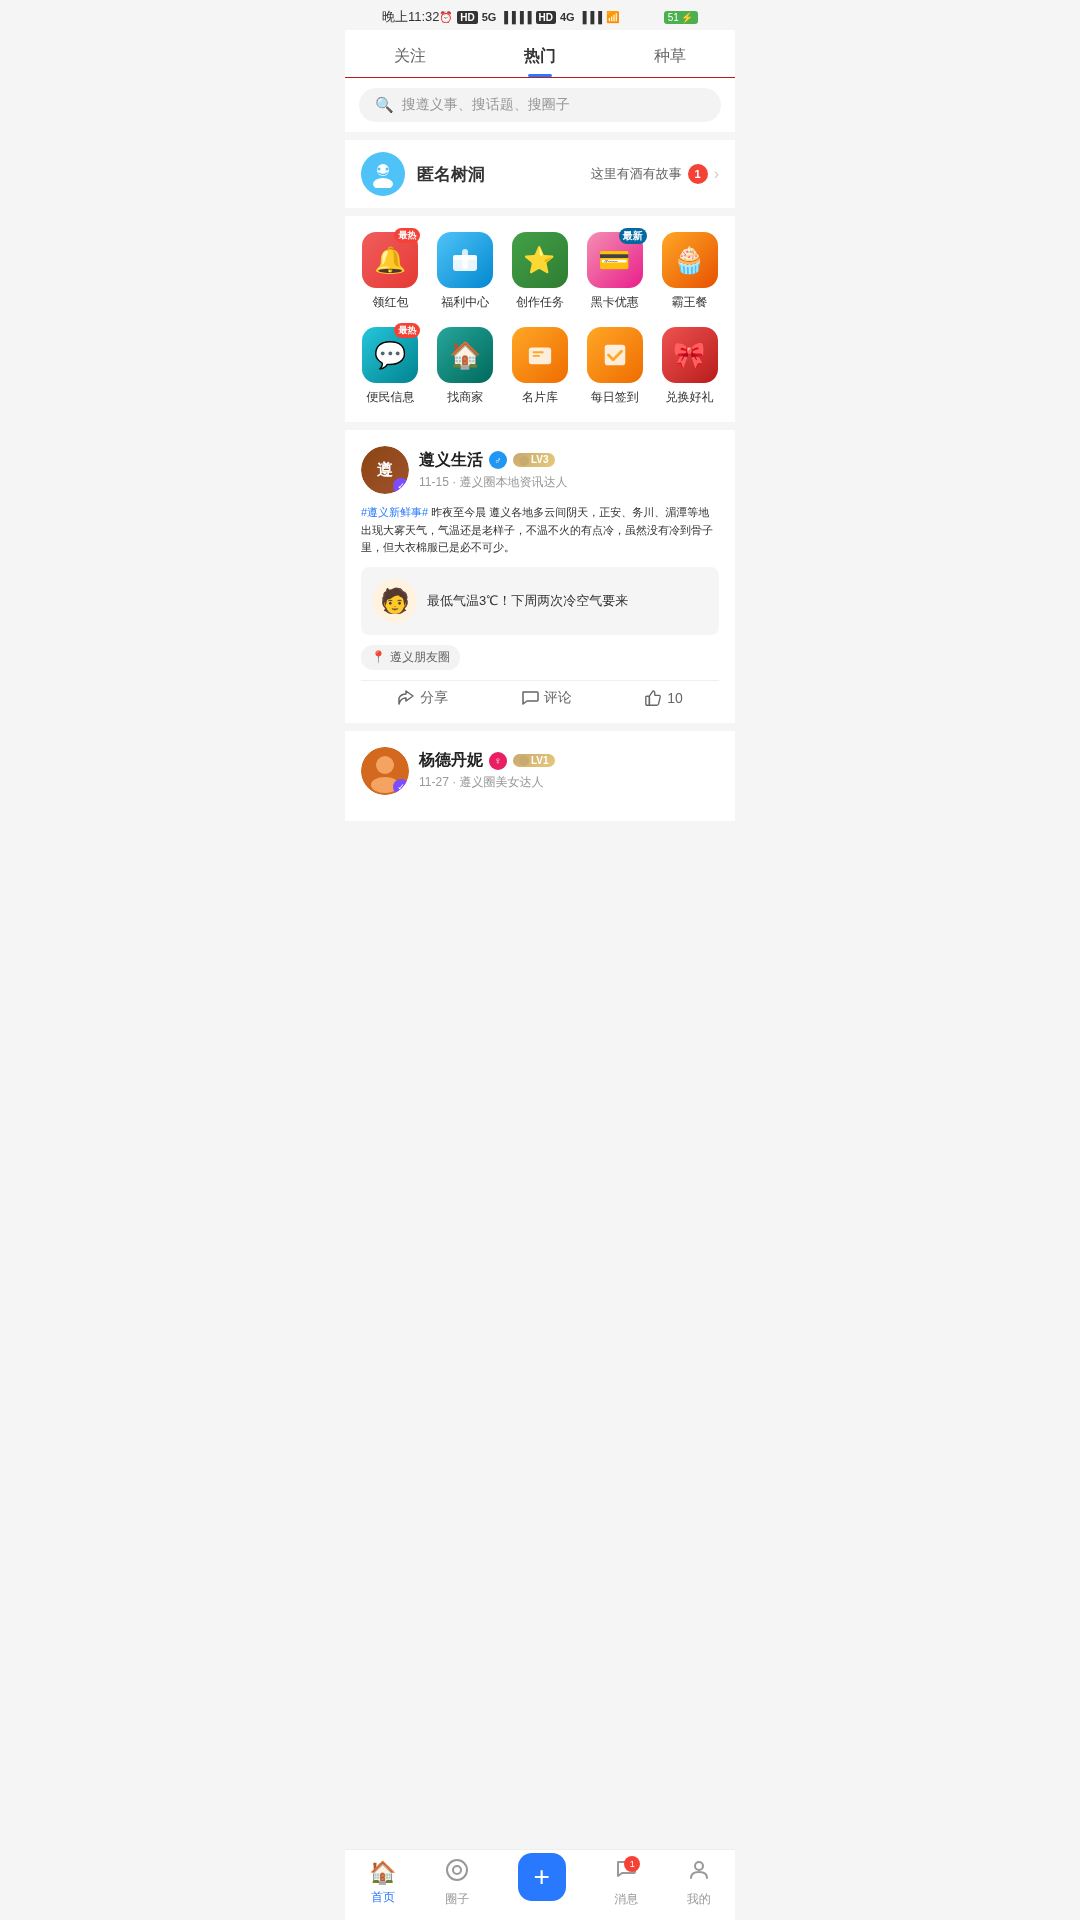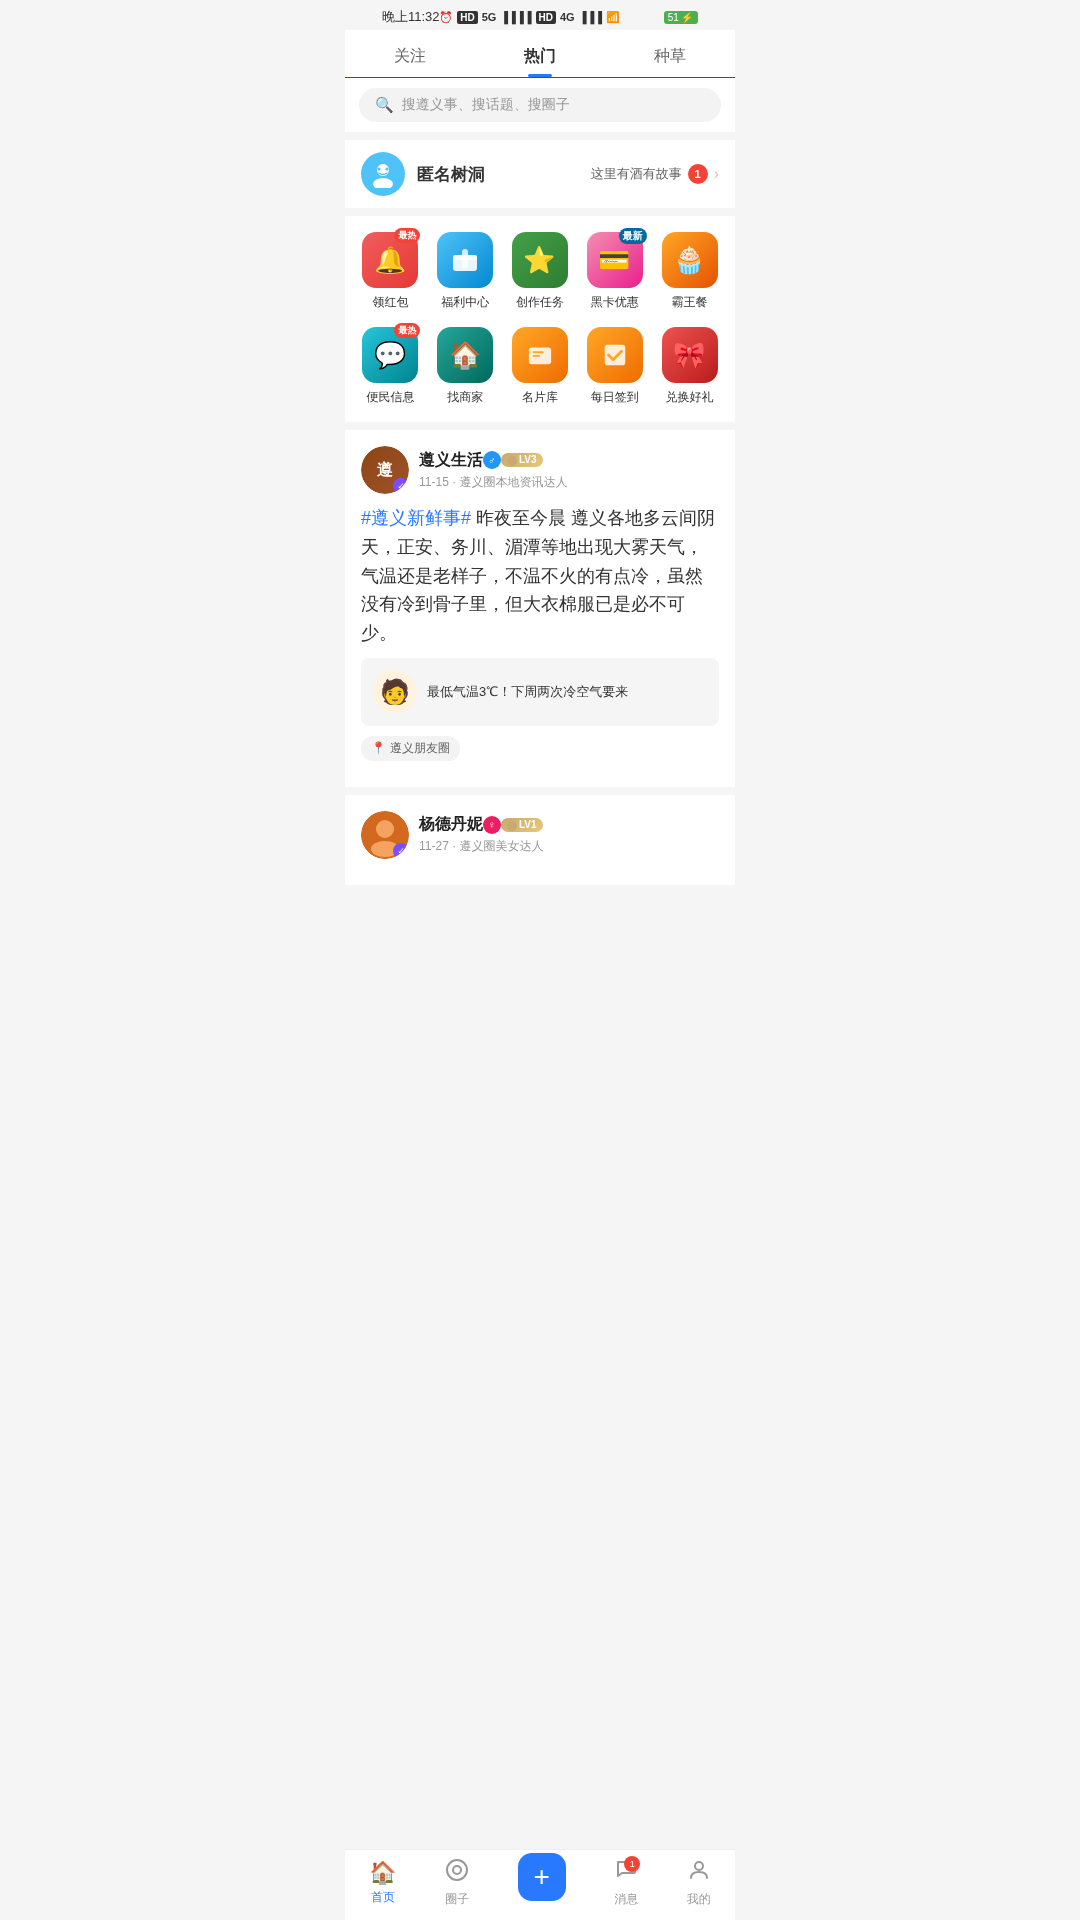--- a/index.html
+++ b/index.html
@@ -258,20 +258,21 @@
       justify-content: center;
       font-size: 9px;
       color: white;
     }
     .post-meta {
       flex: 1;
     }
     .post-author-row {
       display: flex;
       align-items: center;
+      gap: 6px;
       margin-bottom: 3px;
     }
     .post-author {
       font-size: 16px;
       font-weight: 600;
       color: #222;
     }
     .gender-male {
       background: #2196f3;
       color: white;
@@ -300,21 +301,21 @@
       font-size: 10px;
       padding: 1px 6px;
       border-radius: 8px;
       font-weight: 600;
     }
     .post-time {
       font-size: 12px;
       color: #999;
     }
     .post-content {
-      font-size: 18px;
+      font-size: 11px;
       line-height: 1.6;
       color: #333;
       margin-bottom: 10px;
     }
     .post-tag {
       color: #2979ff;
       font-weight: 500;
     }
 
     
@@ -588,20 +589,41 @@
         </svg>
       </div>
       <span class="article-text">最低气温3℃！下周两次冷空气要来</span>
     </div>
 
     <div class="location-tag">
       <span>📍</span>
       <span>遵义朋友圈</span>
     </div>
 
+    <div class="post-actions">
+      <div class="action-btn">
+        <svg width="18" height="16" viewBox="0 0 18 16" fill="none">
+          <path d="M2 8 C2 8 4 4 9 4 L9 1 L16 6 L9 11 L9 8 C5 8 3 10 2 14 C2 11 2 8 2 8Z" stroke="#666" stroke-width="1.5" fill="none" stroke-linejoin="round"></path>
+        </svg>
+        <span>分享</span>
+      </div>
+      <div class="action-btn">
+        <svg width="18" height="16" viewBox="0 0 18 16" fill="none">
+          <path d="M2 2 H16 Q17 2 17 3 V10 Q17 11 16 11 H6 L2 14 V3 Q2 2 3 2Z" stroke="#666" stroke-width="1.5" fill="none" stroke-linejoin="round"></path>
+        </svg>
+        <span>评论</span>
+      </div>
+      <div class="action-btn">
+        <svg width="18" height="18" viewBox="0 0 20 20" fill="none">
+          <path d="M6 18 V8 L10 2 Q12 2 12 5 V7 H17 Q18 7 18 9 L16 17 Q15.5 18 14 18 Z" stroke="#666" stroke-width="1.5" fill="none" stroke-linejoin="round"></path>
+          <rect x="2" y="8" width="4" height="10" rx="1" stroke="#666" stroke-width="1.5" fill="none"></rect>
+        </svg>
+        <span>10</span>
+      </div>
+    </div>
   </div>
 
   <div class="post-card2">
     <div class="post-header">
       <div class="post-avatar">
         <div style="width:100%;height:100%;background:linear-gradient(135deg,#d2691e,#cd853f);border-radius:50%;display:flex;align-items:center;justify-content:center;color:white;font-size:14px;overflow:hidden;">
           <svg width="48" height="48" viewBox="0 0 48 48">
             <circle cx="24" cy="24" r="24" fill="#d2691e"></circle>
             <circle cx="24" cy="18" r="9" fill="#f4a460"></circle>
             <ellipse cx="24" cy="38" rx="14" ry="8" fill="#f4a460"></ellipse>

